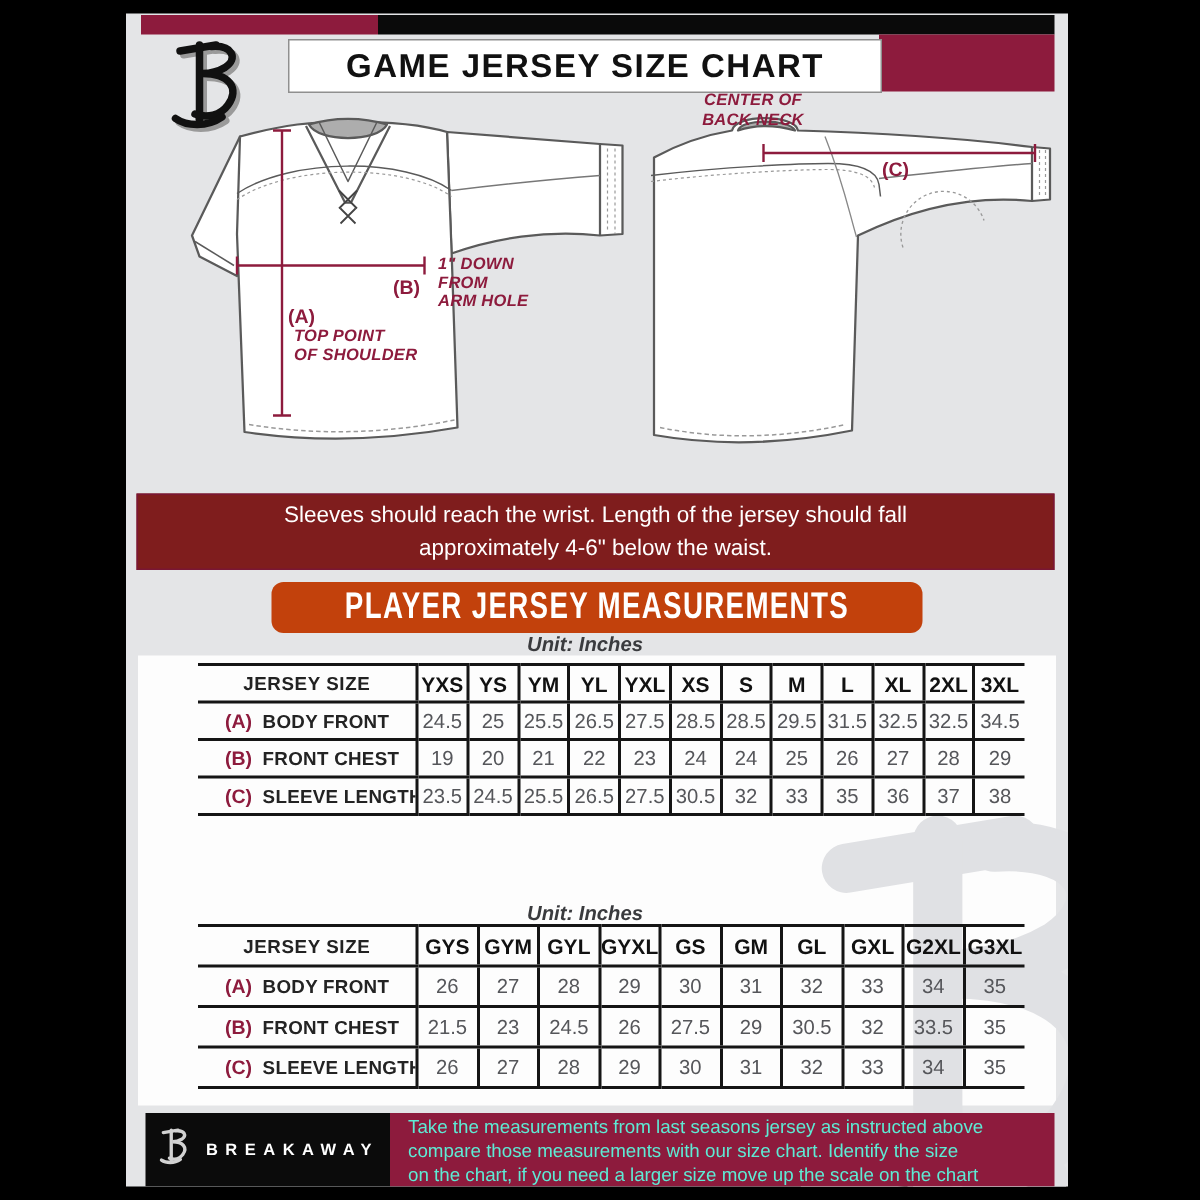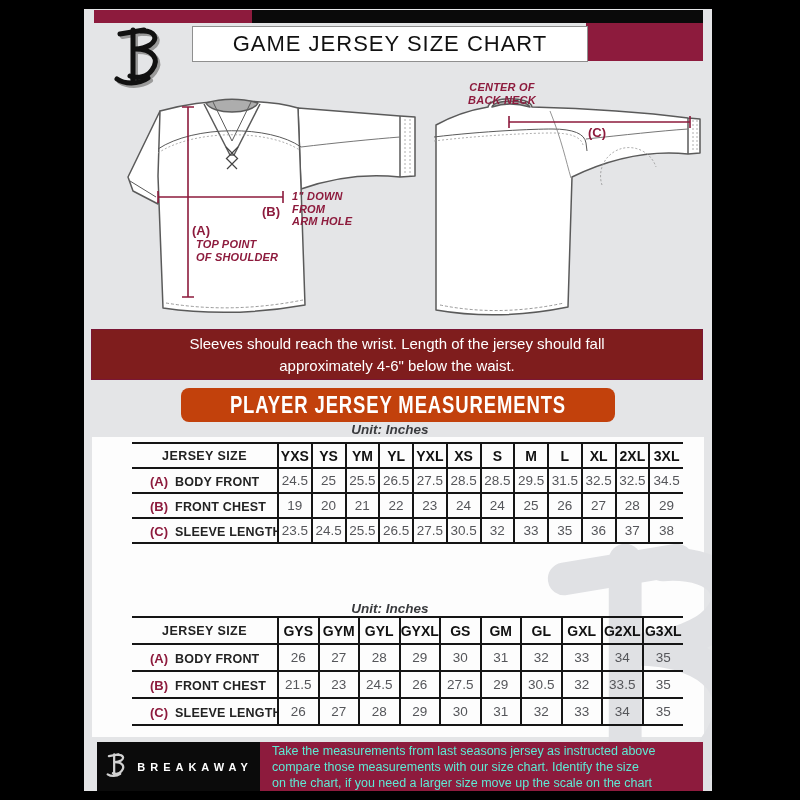--- a/index.html
+++ b/index.html
@@ -7,25 +7,25 @@
   .page{position:absolute;left:84px;top:9px;width:628px;height:782px;background:#e4e5e7;overflow:hidden;}
   .abs{position:absolute;}
 
   
   .strip{height:13px;top:1px;}
   .strip.maroon{left:10px;width:158px;background:#8d1b3d;}
   .strip.black{left:168px;width:451px;background:#0a0a0a;}
   .title-maroon{left:502px;top:14px;width:117px;height:38px;background:#8d1b3d;}
   .title-band{left:108px;top:17px;width:394px;height:34px;background:#fff;border:1px solid #8f8f8f;
     display:flex;align-items:center;justify-content:center;}
-  .title-band span{font-weight:normal;font-size:22px;letter-spacing:1px;color:#111;}
+  .title-band span{font-weight:bold;font-size:22px;letter-spacing:1px;color:#111;}
   .logo{left:22px;top:12px;}
 
   
-  .diagram{left:0;top:72px;width:586px;height:262px;}
+  .diagram{left:0;top:52px;width:586px;height:262px;}
   .diagram svg{position:absolute;left:0;top:0;}
   .mlabel{position:absolute;color:#8d1b3d;font-weight:bold;}
   .mkey{font-size:13px;}
   .mcap{font-size:11px;font-style:italic;line-height:12.5px;white-space:pre-line;letter-spacing:.2px;}
 
   
   .instruction{left:7px;top:320px;width:612px;height:51px;background:#7f1d1d;border:1px solid #7a1634;
     box-sizing:border-box;display:flex;flex-direction:column;align-items:center;justify-content:center;}
   .instruction div{color:#fff;font-size:15px;line-height:22px;text-align:center;}
 

